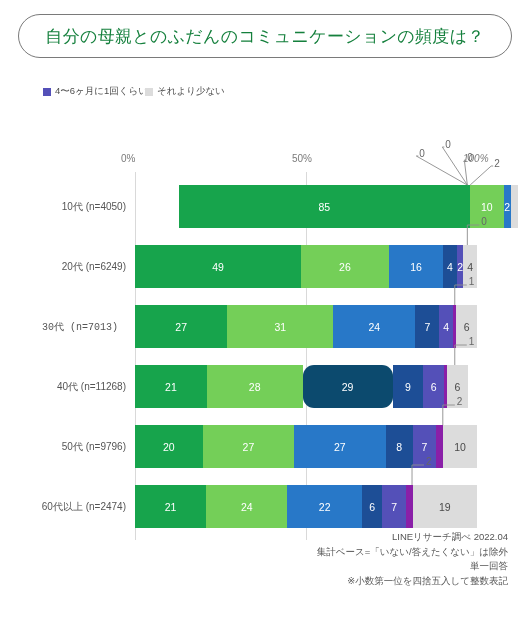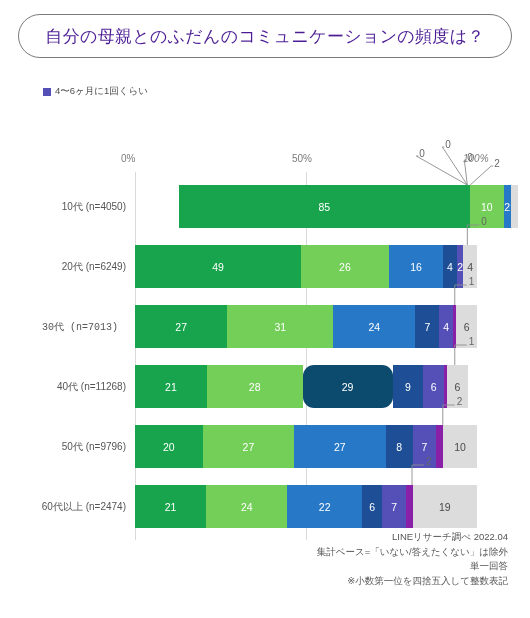--- a/index.html
+++ b/index.html
@@ -14,21 +14,21 @@
 
   
   #title-box{
     position:absolute;left:18px;top:14px;width:494px;height:44px;
     border:1.6px solid #7a7a7a;border-radius:22px;
     box-sizing:border-box;
     display:flex;align-items:center;justify-content:center;
     background:#fff;
   }
   #title-text{
-    font-size:17px;color:#4c1d95;letter-spacing:.3px;white-space:nowrap;
+    font-size:17px;color:#15803d;letter-spacing:.3px;white-space:nowrap;
   }
 
   
   #legend{
     position:absolute;left:22px;top:85px;width:500px;
   }
   .legend-row{display:flex;align-items:flex-start;margin-bottom:8px;}
   .legend-item{display:flex;align-items:center;font-size:9.5px;color:#4d4d4d;white-space:nowrap;}
   .legend-swatch{width:8px;height:8px;margin-right:4px;flex:0 0 auto;}
 
@@ -69,20 +69,24 @@
 
 <div id="title-box">
   <div id="title-text">自分の母親とのふだんのコミュニケーションの頻度は？</div>
 </div>
 
 <div id="legend">
     <div class="legend-row">
       <div class="legend-item" style="width: 102px; padding-left: 21px;">
         <span class="legend-swatch" style="background: rgb(84, 80, 184);"></span>
         <span>4〜6ヶ月に1回くらい</span>
+      </div>
+      <div class="legend-item" style="width: 140px;">
+        <span class="legend-swatch" style="background: rgb(220, 220, 220);"></span>
+        <span>それより少ない</span>
       </div>
     </div>
   </div>
 
 <div id="plot">
     <div class="axis-label" style="left: 121px; top: 153px;">0%</div>
     <div class="axis-label" style="left: 292px; top: 153px;">50%</div>
     <div class="axis-label" style="left: 463px; top: 153px; font-style: italic;">100%</div>
     <div class="axis-tick" style="left: 135px; top: 172px; height: 368px;"></div>
     <div class="axis-tick" style="left: 306px; top: 172px; height: 368px;"></div>

